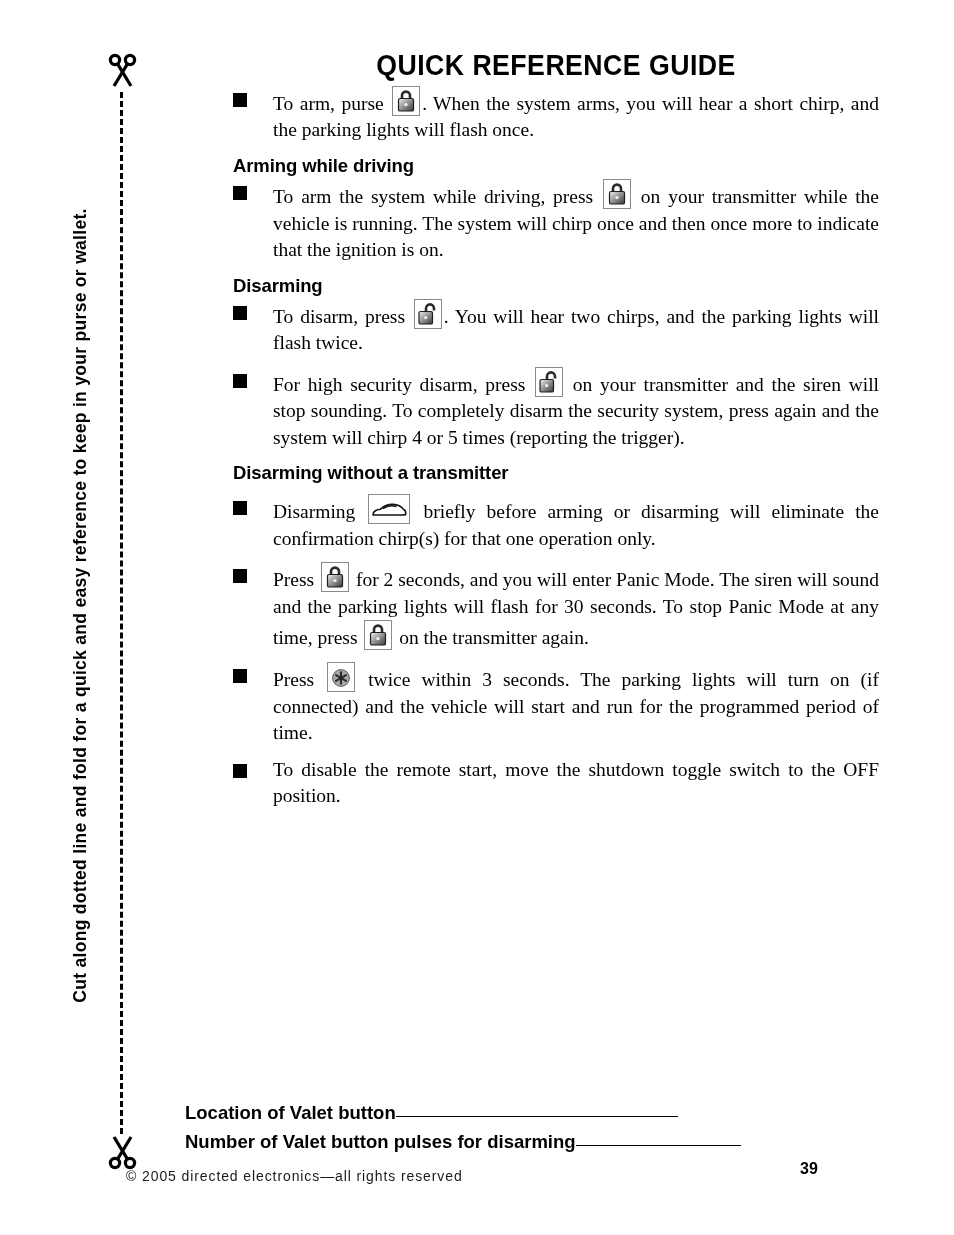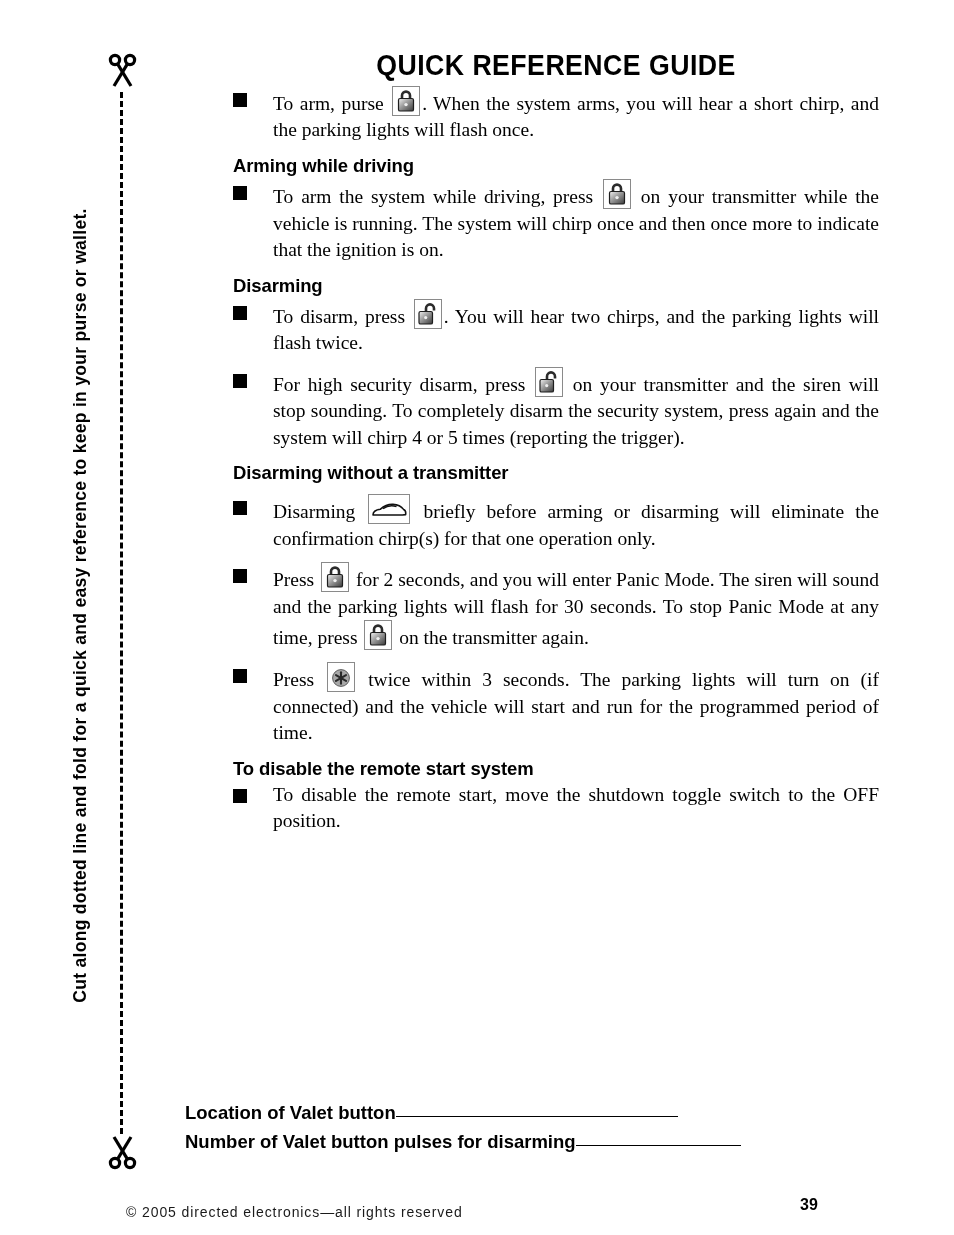--- a/index.html
+++ b/index.html
@@ -155,21 +155,21 @@
     position: relative;
     top: -2px;
   }
   #valet-rule-1 { width: 282px; }
   #valet-rule-2 { width: 165px; }
 
   
   #footer {
     position: absolute;
     left: 0;
-    top: 1200px;
+    top: 1164px;
     width: 954px;
     height: 36px;
     text-decoration: underline;
   }
   #copyright {
     position: absolute;
     left: 126px;
     top: 4px;
     font-family: "Liberation Sans", sans-serif;
     font-size: 14px;
@@ -351,21 +351,20 @@
                 <circle cx="13" cy="15" r="8.4" fill="#a8a8a8" stroke="#5d5d5d" stroke-width="1"></circle>
                 <g stroke="#2a2a2a" stroke-width="2.1" stroke-linecap="round">
                   <path d="M13 9.2 V20.8"></path>
                   <path d="M8 12.1 L18 17.9"></path>
                   <path d="M18 12.1 L8 17.9"></path>
                 </g>
               </svg></span><span> twice within 3 seconds. The parking lights will turn on (if connected) and the vehicle will start and run for the programmed period of time.</span></div>
         </div>
       </div>
       <div class="section">
-        <h2 class="section-heading"><span>To disable the remote start system</span></h2>
         <div class="bullet-row">
           <div class="bullet-mark">
             <i></i>
           </div>
           <div class="bullet-body"><span>To disable the remote start, move the shutdown toggle switch to the OFF position.</span></div>
         </div>
       </div>
     </div>
 </div>
 

